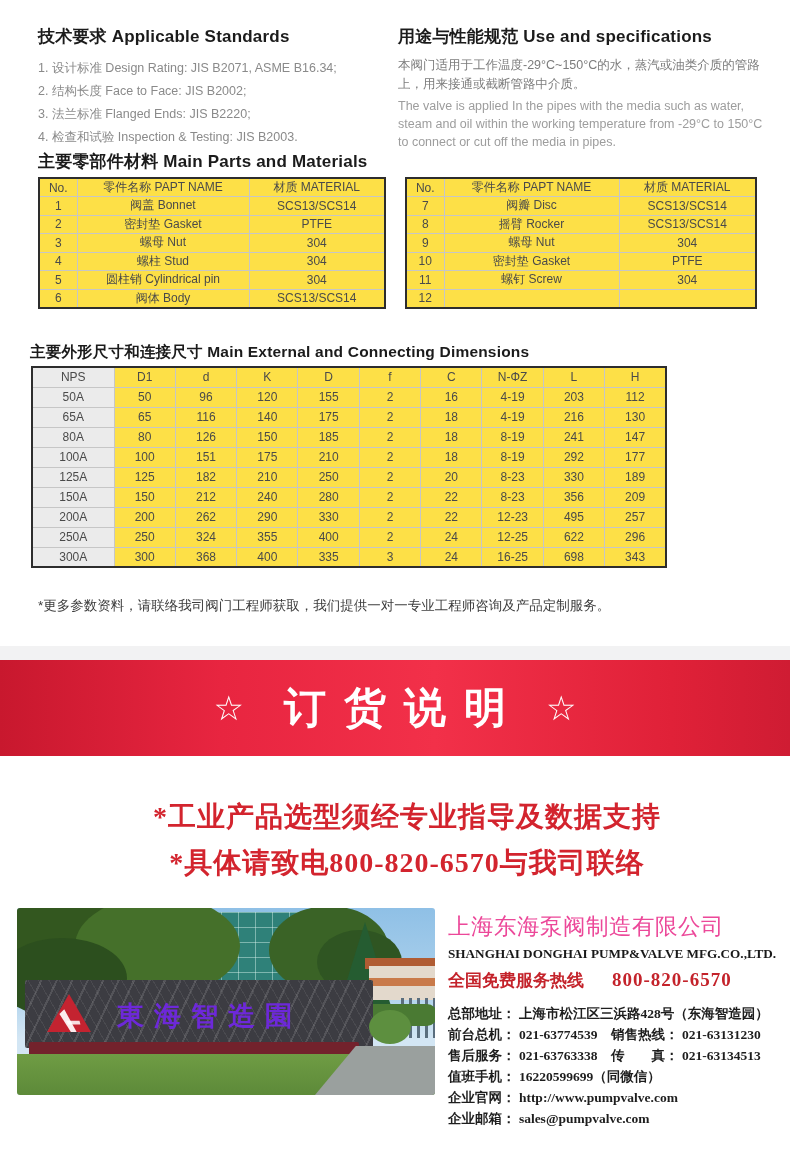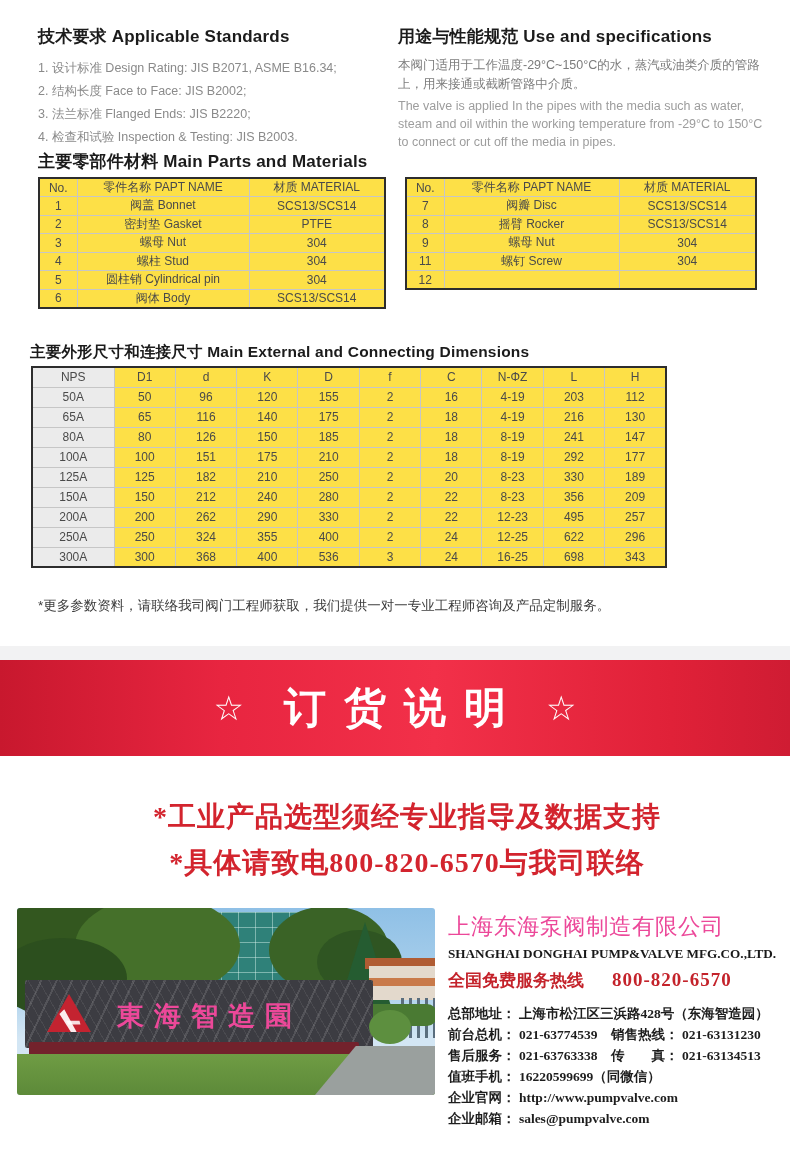--- a/index.html
+++ b/index.html
@@ -80,21 +80,21 @@
     background:repeating-linear-gradient(90deg,#5a6e7e 0 3px, rgba(255,255,255,0) 3px 8px);
   }
   .ph-hedge { left:336px; top:96px; width:84px; height:22px; background:#4a7a33; border-radius:10px; }
   .ph-wall {
     left:8px; top:72px; width:348px; height:68px; border-radius:2px;
     background:#3c3c42;
     background-image:repeating-linear-gradient(115deg, rgba(255,255,255,0.12) 0 2px, rgba(255,255,255,0) 2px 14px),
                      repeating-linear-gradient(60deg, rgba(255,255,255,0.07) 0 1px, rgba(255,255,255,0) 1px 9px);
   }
   .ph-sign {
-    left:100px; top:90px; width:250px; color:#ec4899; font-weight:bold;
+    left:100px; top:90px; width:250px; color:#6d28d9; font-weight:bold;
     font-size:27px; letter-spacing:10px; white-space:nowrap;
   }
   .ph-logo { left:28px; top:84px; width:48px; height:42px; }
   .ph-bush { left:352px; top:102px; width:42px; height:34px; background:#5d8f3f; border-radius:50%; }
   .ph-shrubs { left:12px; top:134px; width:330px; height:15px; background:#73222c; border-radius:2px; }
   .ph-lawn { left:0; top:146px; width:418px; height:41px; background:linear-gradient(180deg,#6f9c44,#5d8a39); }
   .ph-pave { left:298px; top:138px; width:120px; height:49px; background:#9aa09e; clip-path:polygon(34% 0,100% 0,100% 100%,0 100%); }
   .company { position:absolute; left:448px; top:911px; width:336px; }
   .c-name-zh { font-size:22.5px; font-weight:400; color:#ec4899; letter-spacing:0.5px; white-space:nowrap; }
   .c-name-en { margin-top:4px; font-family:"Liberation Serif", serif; font-weight:bold; font-size:13.2px; color:#191919; white-space:nowrap; }
@@ -195,20 +195,25 @@
           <td>8</td>
           <td>摇臂 Rocker</td>
           <td>SCS13/SCS14</td>
         </tr>
         <tr>
           <td>9</td>
           <td>螺母 Nut</td>
           <td>304</td>
         </tr>
         <tr>
+          <td>10</td>
+          <td>密封垫 Gasket</td>
+          <td>PTFE</td>
+        </tr>
+        <tr>
           <td>11</td>
           <td>螺钉 Screw</td>
           <td>304</td>
         </tr>
         <tr>
           <td>12</td>
           <td></td>
           <td></td>
         </tr>
       </tbody>
@@ -337,21 +342,21 @@
           <td>24</td>
           <td>12-25</td>
           <td>622</td>
           <td>296</td>
         </tr>
         <tr>
           <td>300A</td>
           <td>300</td>
           <td>368</td>
           <td>400</td>
-          <td>536</td>
+          <td>335</td>
           <td>3</td>
           <td>24</td>
           <td>16-25</td>
           <td>698</td>
           <td>343</td>
         </tr>
       </tbody>
     </table>
 
   <div class="note">*更多参数资料，请联络我司阀门工程师获取，我们提供一对一专业工程师咨询及产品定制服务。</div>

